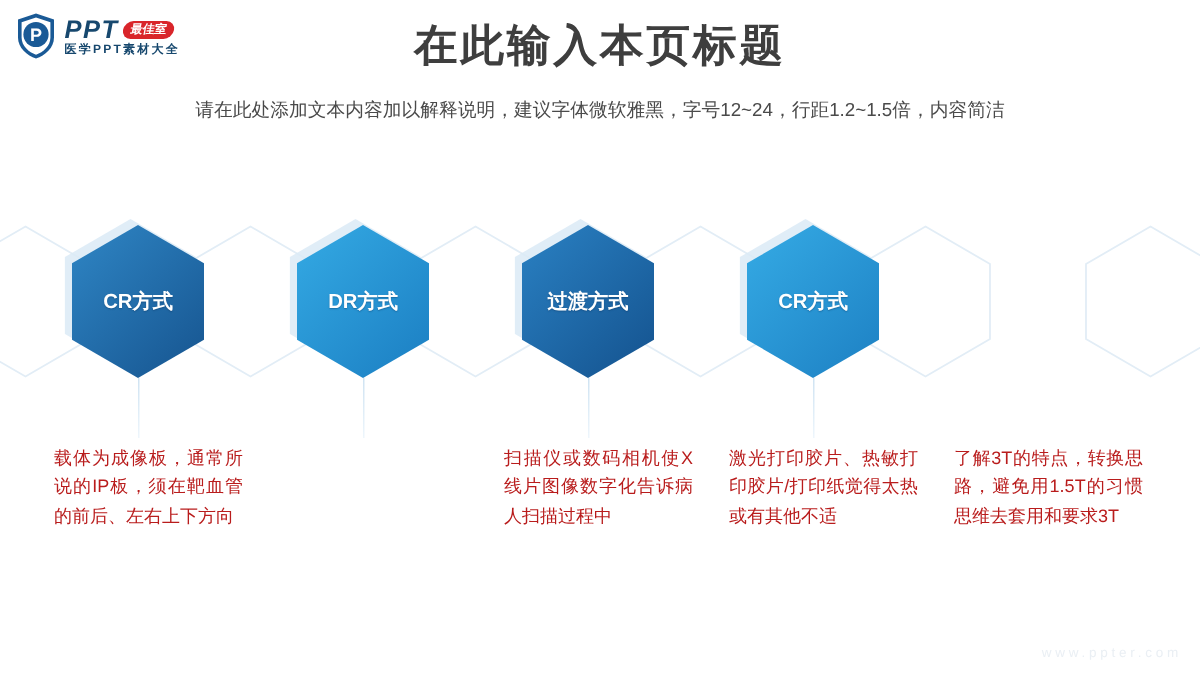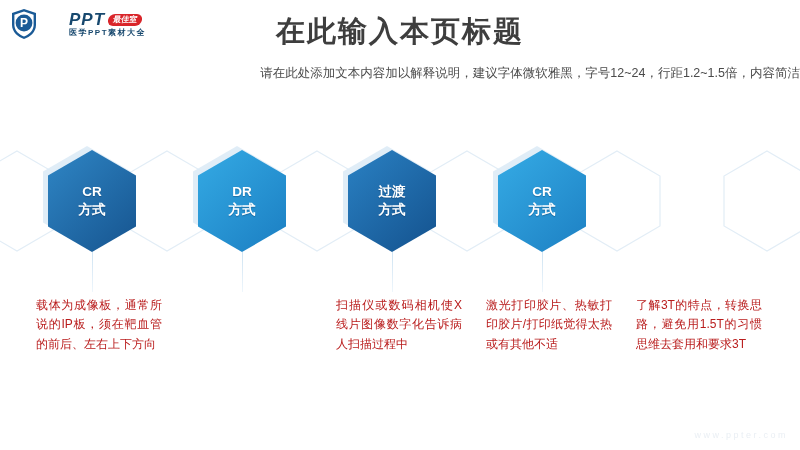--- a/index.html
+++ b/index.html
@@ -29,21 +29,20 @@
     width: 28px;
     height: 32px;
     position: relative;
   }
   #logo .shield svg { display: block; }
   #logo .wordmark {
     display: flex;
     flex-direction: column;
     justify-content: flex-end;
     gap: 1px;
-    margin-left: 26px;
   }
   #logo .row1 {
     display: flex;
     align-items: center;
     gap: 3px;
   }
   #logo .ppt-text {
     font-family: "Liberation Sans", sans-serif;
     font-size: 17px;
     font-weight: bold;
@@ -83,21 +82,21 @@
     font-weight: bold;
     color: #3e3e3e;
     letter-spacing: 2px;
     line-height: 1.2;
   }
   #subtitle {
     position: absolute;
     top: 62px;
     left: 0;
     width: 800px;
-    text-align: right;
+    text-align: center;
     font-size: 12.5px;
     color: #4a4a4a;
     line-height: 1.8;
   }
   #subtitle .line { display: block; white-space: nowrap; }
 
   
   #hex-band {
     position: absolute;
     left: 0;
@@ -126,21 +125,21 @@
     opacity: .85;
   }
   .hex .face {
     position: absolute;
     left: 0;
     top: 0;
     width: 88px;
     height: 102px;
     clip-path: polygon(50% 0%, 100% 25%, 100% 75%, 50% 100%, 0% 75%, 0% 25%);
     display: flex;
-    flex-direction: column;
+    flex-direction: row;
     align-items: center;
     justify-content: center;
   }
   .hex .label {
     color: #ffffff;
     font-size: 13.5px;
     font-weight: bold;
     line-height: 1.35;
     text-align: center;
     text-shadow: 0 1px 1px rgba(0,40,80,.35);

